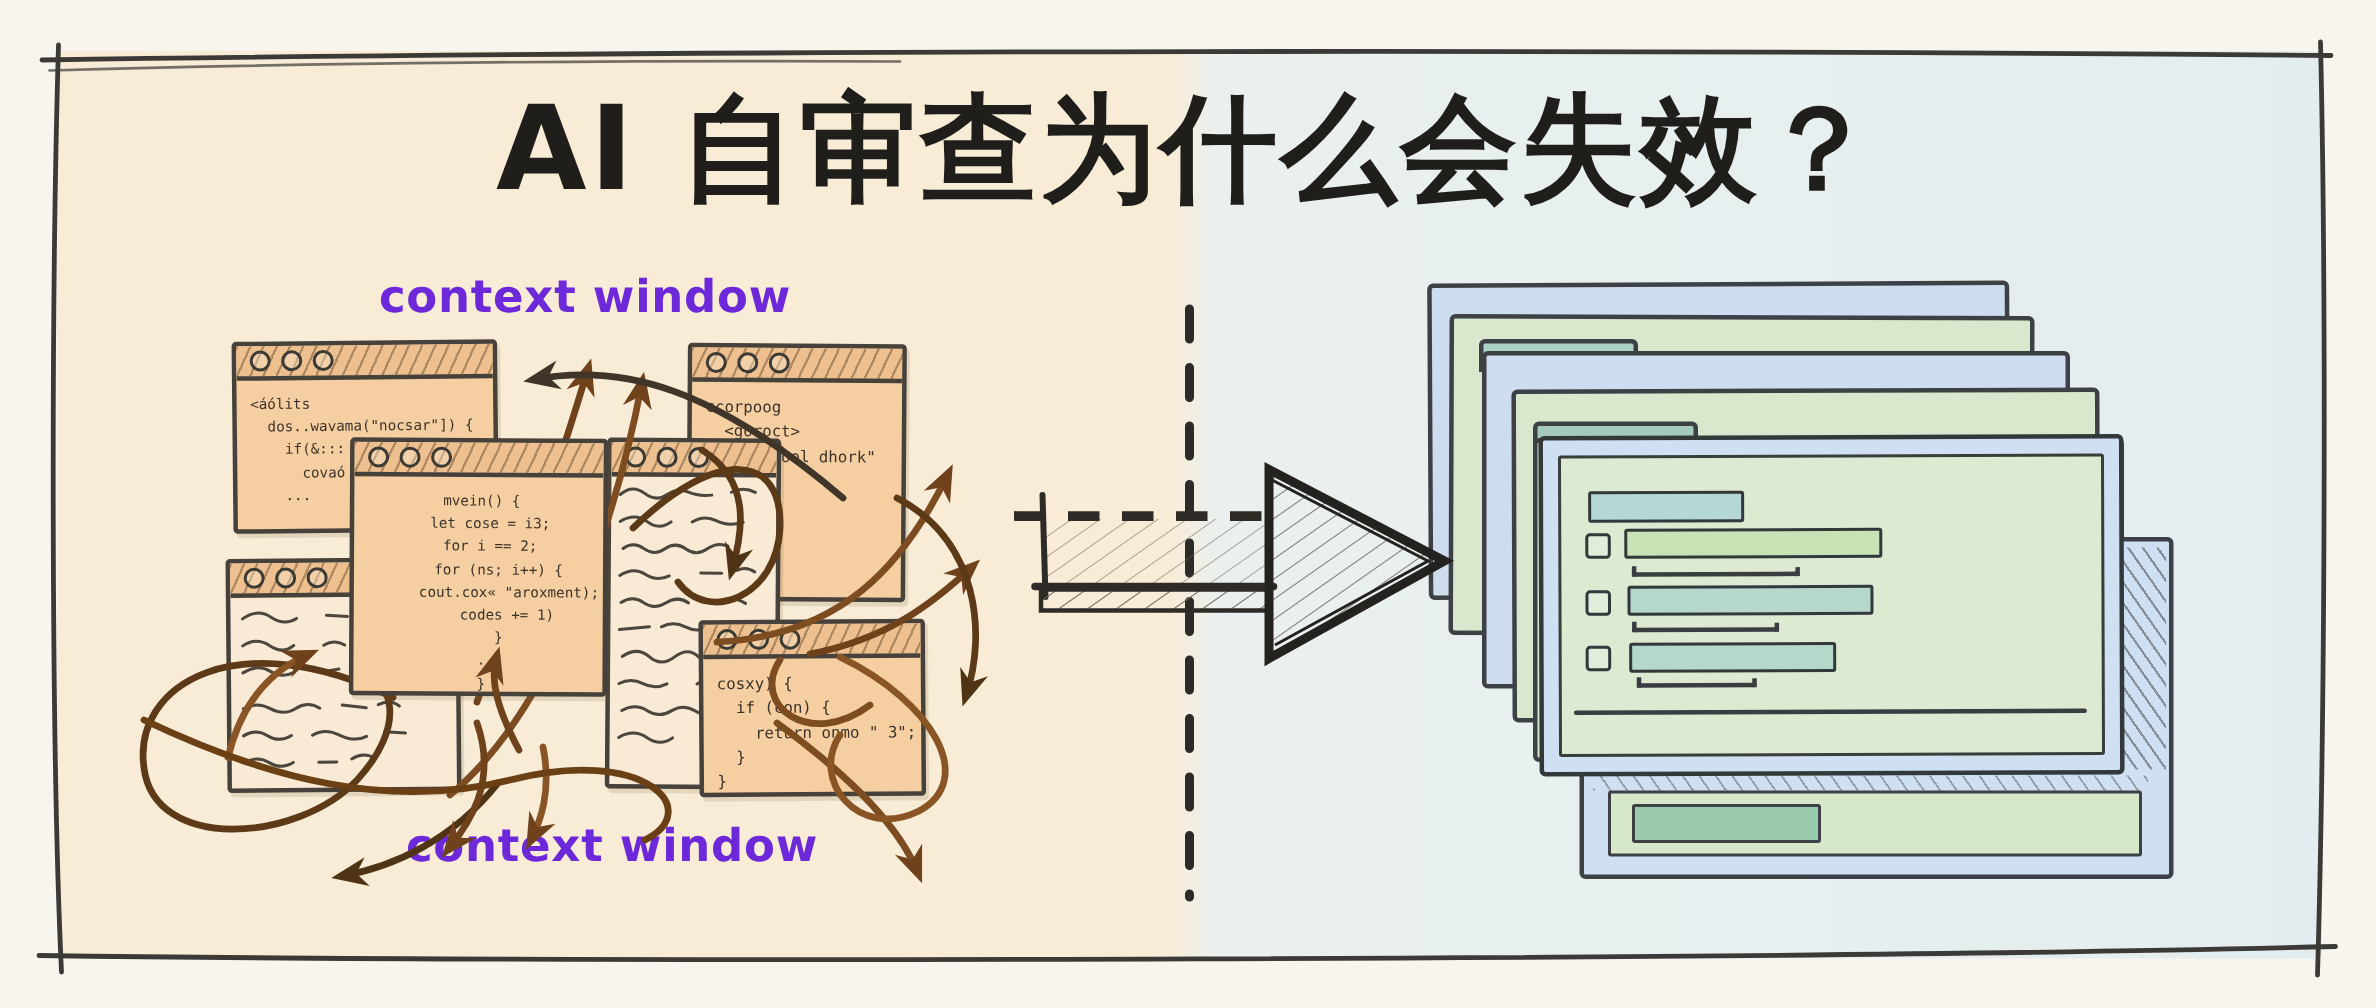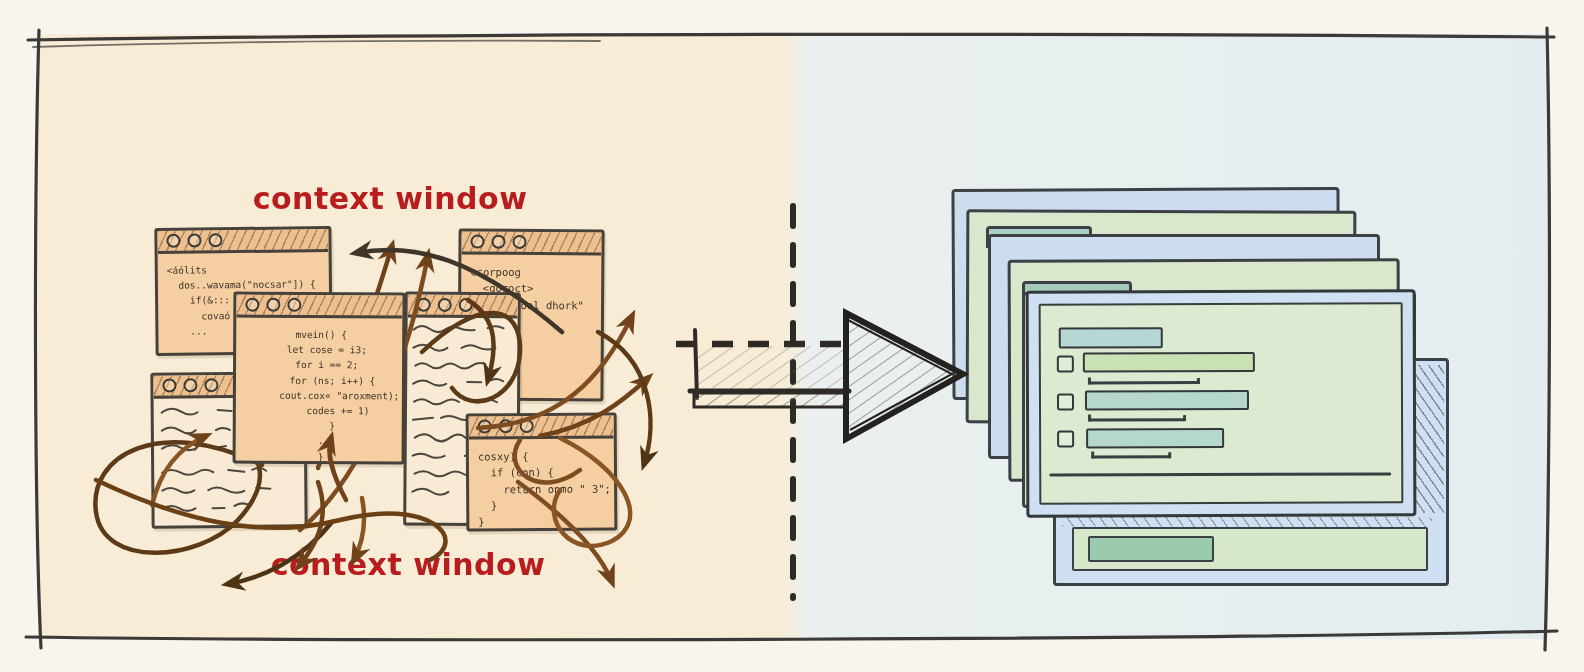--- a/index.html
+++ b/index.html
@@ -4,21 +4,21 @@
 <style>
   html,body{margin:0;padding:0;background:#f8f5ee;}
   #page{position:relative;width:1584px;height:672px;overflow:hidden;
         font-family:"DejaVu Sans",sans-serif;color:#2c2a26;}
   
   #canvas-bg{position:absolute;left:38px;top:34px;width:1510px;height:605px;border-radius:4px;
      background:linear-gradient(90deg,#f8ecd7 0%,#f8ecd7 49.2%,#eaf0ef 51.2%,#e3edef 100%);}
   
   #big-title{position:absolute;left:50%;top:48px;transform:translateX(-50%);
      font-size:78px;font-weight:bold;letter-spacing:2px;color:#201e1a;white-space:nowrap;z-index:3;}
-  .ctx-label{position:absolute;font-size:30px;font-weight:600;color:#b91c1c;
+  .ctx-label{position:absolute;font-size:30px;font-weight:600;color:#6d28d9;
      letter-spacing:.5px;transform:translateX(-50%);z-index:3;white-space:nowrap;}
   #ctx-top{left:390px;top:181px;}
   #ctx-bottom{left:408px;top:547px;}
   
   .window{position:absolute;border:3px solid #46413a;border-radius:3px;background:#f5cfa1;
      box-shadow:2px 3px 0 rgba(120,90,50,.16);overflow:hidden;}
   .window .tbar{height:20px;border-bottom:3px solid #46413a;background-color:#eec08f;
      background-image:repeating-linear-gradient(115deg,rgba(97,70,40,.45) 0 1.5px,transparent 1.5px 8px);
      display:flex;align-items:center;gap:7px;padding-left:9px;}
   .dot{width:10px;height:10px;border:2.2px solid #3c3a34;border-radius:50%;background:rgba(250,240,220,.35);}
@@ -69,20 +69,21 @@
   .funder::after{content:'';position:absolute;right:0;top:-3px;width:3px;height:6px;background:#3a3e41;}
   .f-footer{position:absolute;left:8px;right:10px;top:168px;height:3px;background:#3a3e41;border-radius:2px;}
 </style>
 </head>
 <body>
 
 <div id="page">
 
   <div id="canvas-bg"></div>
 
+  <div id="big-title">AI 自审查为什么会失效？</div>
   <div id="ctx-top" class="ctx-label">context window</div>
   <div id="ctx-bottom" class="ctx-label">context window</div>
 
   <div id="win-alits" class="window">
     <div class="tbar">
       <span class="dot"></span>
       <span class="dot"></span>
       <span class="dot"></span>
     </div>
     <pre>&lt;áólits

